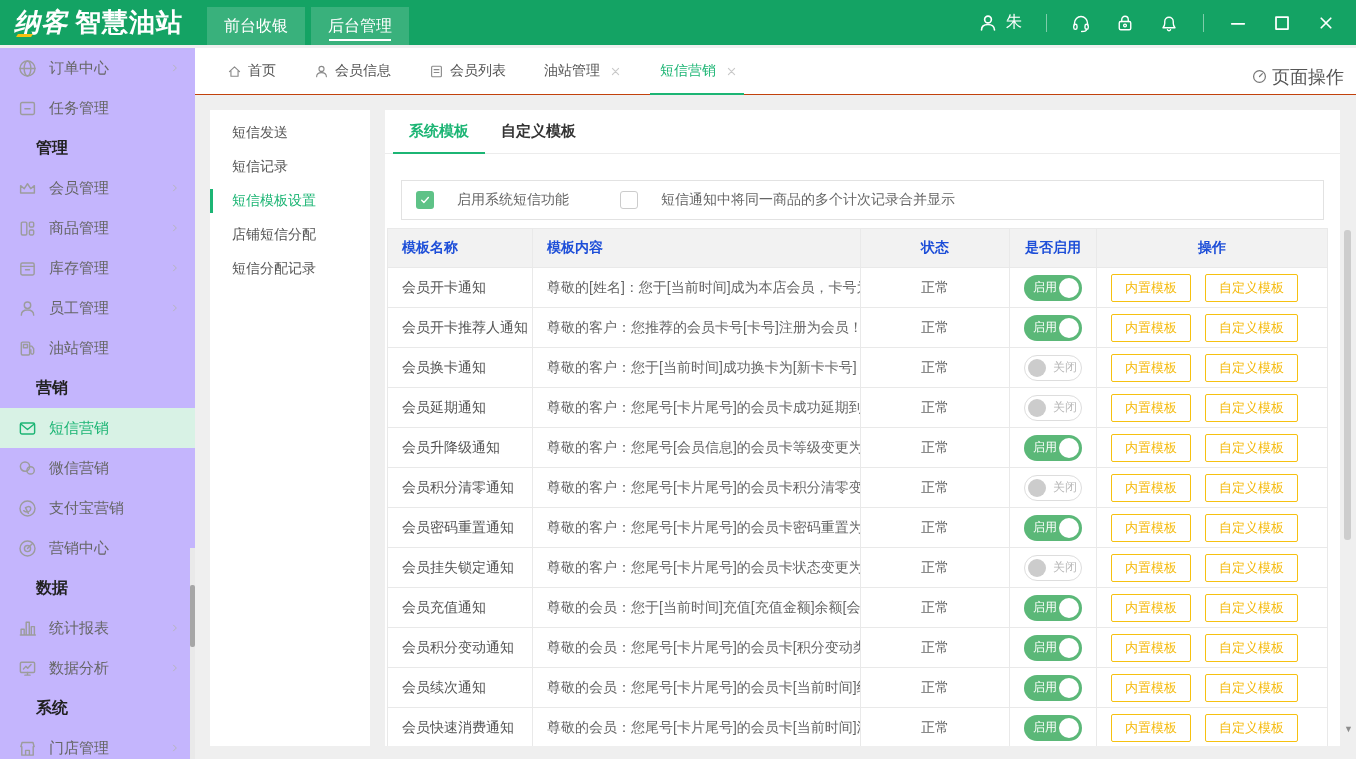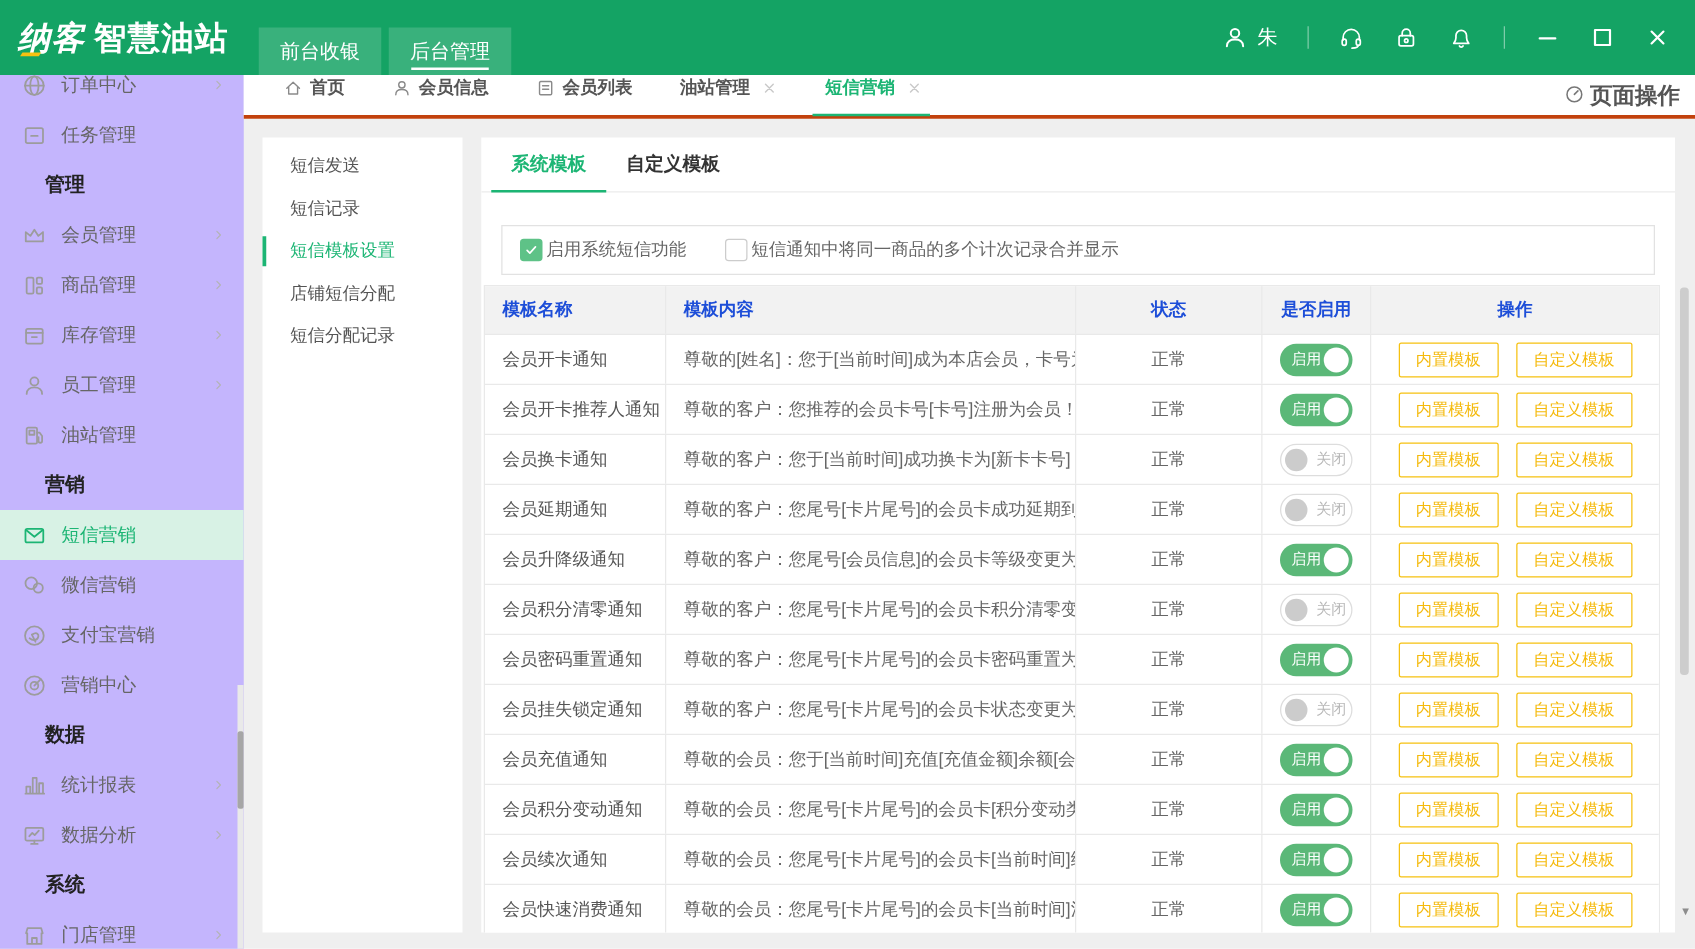--- a/index.html
+++ b/index.html
@@ -1,20 +1,20 @@
 <!DOCTYPE html>
 <html><head>
 <meta charset="utf-8">
 <style>
   html,body{margin:0;padding:0;}
   body{width:1356px;height:759px;position:relative;overflow:hidden;background:#efefef;
        font-family:"Liberation Sans","DejaVu Sans",sans-serif;-webkit-font-smoothing:antialiased;}
   .ic svg,.chev svg{width:100%;height:100%;display:block;}
   
-  .header{position:absolute;left:0;top:0;width:100%;height:60px;background:#14a364;display:flex;align-items:center;color:#fff;z-index:5;}
+  .header{position:absolute;left:0;top:0;width:100%;height:45px;background:#14a364;display:flex;align-items:center;color:#fff;z-index:5;}
   .logo{margin-left:14px;font-size:26px;font-weight:bold;letter-spacing:1px;display:flex;align-items:baseline;white-space:nowrap;}
   .logo .p1{font-style:italic;margin-right:7px;position:relative;}
   .logo .p1::after{content:"";position:absolute;left:3px;bottom:3px;width:15px;height:3px;background:#f6c110;transform:skewX(-32deg);}
   .hdr-tabs{display:flex;margin-left:24px;height:38px;align-self:flex-end;text-align:center;}
   .hdr-tab{width:98px;margin-right:6px;background:rgba(255,255,255,.16);display:flex;align-items:center;justify-content:center;font-size:16px;position:relative;cursor:pointer;}
   .hdr-tab.active::after{content:"";position:absolute;bottom:4px;left:18px;right:18px;height:2px;background:#fff;}
   .hdr-right{margin-left:auto;display:flex;align-items:center;margin-right:20px;gap:24px;font-size:16px;}
   .hdr-user{display:flex;align-items:center;gap:8px;}
   .hdr-right .ic{width:20px;height:20px;color:#fff;}
   .hdr-divider{width:1px;height:18px;background:rgba(255,255,255,.45);}
@@ -23,58 +23,58 @@
   .sidebar{position:absolute;left:0;top:48px;width:195px;bottom:0;background:#c4b5fd;overflow:hidden;}
   .sb-item{height:40px;display:flex;align-items:center;padding:0 14px 0 18px;color:#666;font-size:15px;cursor:pointer;}
   .sb-item .ic{width:19px;height:19px;margin-right:12px;color:#9c9c9c;flex:0 0 auto;}
   .sb-item .chev{margin-left:auto;width:12px;height:12px;color:#b3b3b3;}
   .sb-item.active{background:#d8f2e5;color:#1cb574;}
   .sb-item.active .ic{color:#1cb574;}
   .sb-section{height:40px;display:flex;align-items:center;padding-left:36px;font-size:16px;font-weight:bold;color:#222;}
   .sb-track{position:absolute;right:0;top:500px;width:5px;height:259px;background:#e9e9e9;}
   .sb-thumb{position:absolute;right:0;top:537px;width:5px;height:62px;background:#a6a6a6;border-radius:2px;cursor:pointer;}
   
-  .tabbar{position:absolute;left:195px;top:48px;right:0;height:47px;background:#fff;border-bottom:3px solid #c2410c;display:flex;align-items:center;padding-left:32px;box-sizing:border-box;font-weight:bold;}
+  .tabbar{position:absolute;left:195px;top:48px;right:0;height:47px;background:#fff;border-bottom:1px solid #c2410c;display:flex;align-items:center;padding-left:32px;box-sizing:border-box;}
   .tb-tab{display:flex;align-items:center;gap:6px;margin-right:38px;font-size:14px;color:#555;height:100%;position:relative;cursor:pointer;white-space:nowrap;}
   .tb-tab .ic{width:15px;height:15px;color:#8a8a8a;}
   .tb-close{width:13px;height:13px;color:#c9c9c9;margin-left:3px;cursor:pointer;}
   .tb-tab.active{color:#1cb574;}
   .tb-tab.active::after{content:"";position:absolute;left:-10px;right:-6px;bottom:-1px;height:2px;background:#1cb574;}
   .tb-right{margin-left:auto;display:flex;align-items:center;gap:26px;margin-right:12px;font-size:18px;color:#555;flex-direction:column;}
   .tb-act{display:flex;align-items:center;gap:5px;cursor:pointer;}
   .tb-act .ic{width:15px;height:15px;color:#777;}
   .tb-chev{width:13px;height:13px;color:#888;cursor:pointer;}
   
   .subnav{position:absolute;left:210px;top:110px;width:160px;bottom:13px;background:#fff;padding-top:6px;box-sizing:border-box;}
   .sn-item{height:34px;display:flex;align-items:center;padding-left:22px;font-size:14px;color:#555;cursor:pointer;position:relative;}
   .sn-item.active{color:#1cb574;font-weight:normal;}
   .sn-item.active::before{content:"";position:absolute;left:0;top:5px;bottom:5px;width:3px;background:#1cb574;}
   
   .content{position:absolute;left:385px;top:110px;width:955px;bottom:13px;background:#fff;box-sizing:border-box;overflow:hidden;}
   .ct-tabs{display:flex;padding-left:8px;border-bottom:1px solid #ececec;height:44px;box-sizing:border-box;}
   .ct-tab{padding:0 16px;display:flex;align-items:center;font-size:15px;color:#333;font-weight:bold;cursor:pointer;position:relative;}
   .ct-tab.active{color:#1cb574;}
   .ct-tab.active::after{content:"";position:absolute;left:0;right:0;bottom:-1px;height:2px;background:#1cb574;}
-  .check-box{margin:26px 16px 8px 16px;border:1px solid #e2e2e2;height:40px;display:flex;align-items:center;padding-left:14px;gap:3px;box-sizing:border-box;}
+  .check-box{margin:26px 16px 8px 16px;border:1px solid #e2e2e2;height:40px;display:flex;align-items:center;padding-left:14px;gap:23px;box-sizing:border-box;}
   .chk{width:18px;height:18px;border-radius:3px;box-sizing:border-box;display:flex;align-items:center;justify-content:center;cursor:pointer;flex:0 0 auto;}
   .chk.checked{background:#5ec287;color:#fff;}
   .chk.unchecked{border:1px solid #ccc;background:#fff;}
   .chk svg{width:12px;height:12px;}
   .chk-label{font-size:14px;color:#666;margin-right:28px;}
   
   .tpl-table{margin:0 12px 0 2px;border:1px solid #e9e9e9;font-size:14px;}
   .trow{display:flex;height:39px;border-bottom:1px solid #e9e9e9;background:#fff;}
   .trow.thead{height:38px;background:#f2f2f2;color:#555;}
   .tcell{border-right:1px solid #e9e9e9;display:flex;align-items:center;padding:0 14px;box-sizing:border-box;overflow:hidden;white-space:nowrap;}
   .tcell:last-child{border-right:none;}
   .c-name{width:145px;color:#555;flex:none;}
   .c-content{width:328px;color:#666;flex:none;}
   .c-status{width:149px;justify-content:center;color:#666;flex:none;}
   .c-toggle{width:87px;justify-content:center;padding:0 6px;flex:none;}
-  .c-action{flex:1;justify-content:center;gap:14px;}
+  .c-action{flex:1;gap:14px;}
   .thead .tcell{color:#1d4ed8;font-weight:bold;}
   .toggle{width:58px;height:26px;border-radius:13px;display:flex;align-items:center;box-sizing:border-box;cursor:pointer;font-size:12px;flex:0 0 auto;}
   .toggle.on{background:#5bb878;color:#fff;padding-left:9px;}
   .toggle.on .knob{margin-left:auto;margin-right:3px;width:20px;height:20px;background:#fff;border-radius:50%;}
   .toggle.off{background:#fff;border:1px solid #ddd;color:#b8b8b8;}
   .toggle.off .knob{margin-left:3px;margin-right:7px;width:18px;height:18px;background:#ccc;border-radius:50%;}
   .tpl-btn{border:1px solid #f6c110;color:#f5ba0c;background:#fff;font-size:13px;padding:4px 13px;border-radius:2px;cursor:pointer;font-family:inherit;white-space:nowrap;}
   
   .win-thumb{position:absolute;left:1344px;top:230px;width:7px;height:310px;background:#cdcdcd;border-radius:3px;cursor:pointer;}
   .win-arrow{position:absolute;left:1344px;top:724px;color:#8d8d8d;font-size:9px;cursor:pointer;}

